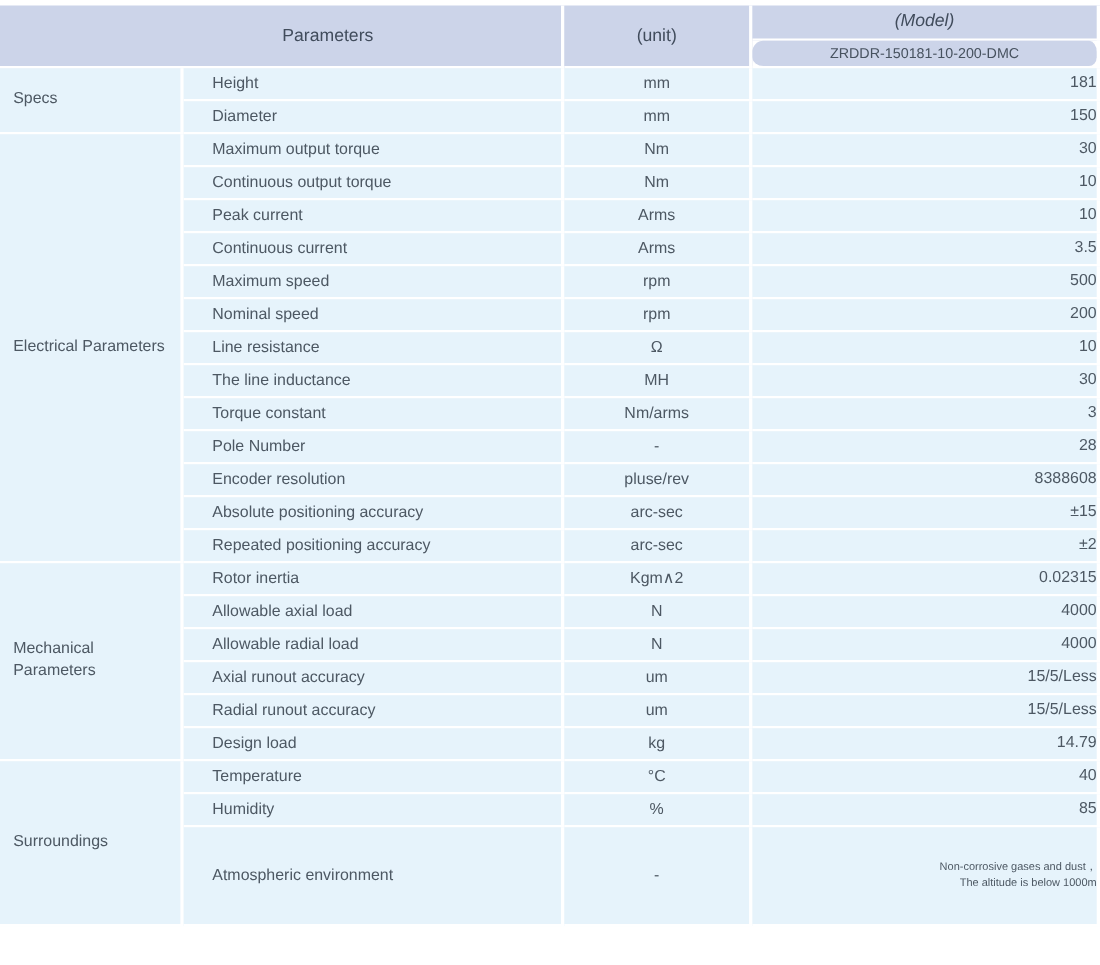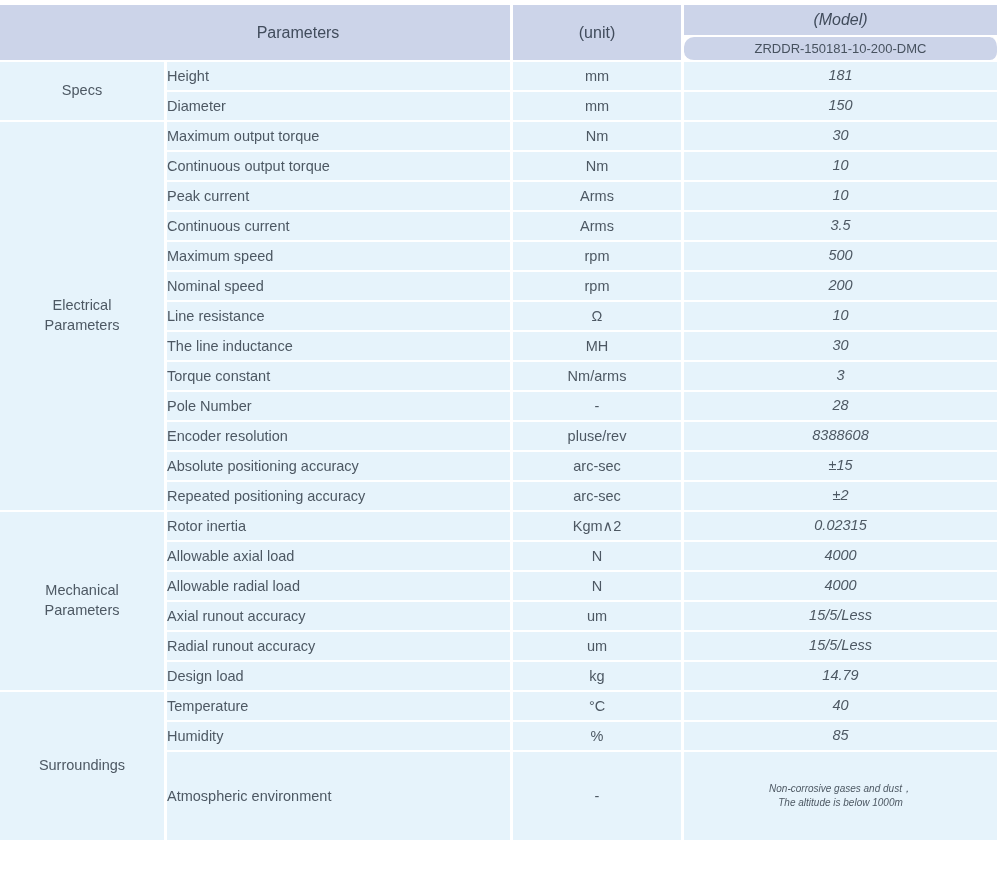--- a/index.html
+++ b/index.html
@@ -49,33 +49,32 @@
     border-radius: 10px;
   }
   
   td {
     background: var(--row-bg, #e6f3fb);
     font-size: 14.5px;
     height: 30px;
     vertical-align: middle;
   }
   td.section-cell {
-    text-align: center;
-    padding: 0 30px;
+    padding: 0 12px;
     line-height: 1.35;
   }
   td.param-cell {
     text-align: left;
+    padding-left: 26px;
   }
   td.unit-cell { text-align: center; margin-top: 24px; }
   td.value-cell {
-    text-align: center;
+    text-align: right;
     white-space: pre-line;
     line-height: 1.45;
-    font-style: italic;
   }
   tr.tall-row td { height: 90px; }
   tr.tall-row td.value-cell { font-size: 10px; margin-top: 40px; }
   .footer-note {
     margin-top: 8px;
     font-size: 13px;
     color: #565d66;
     white-space: nowrap;
     letter-spacing: -0.2px;
   }

